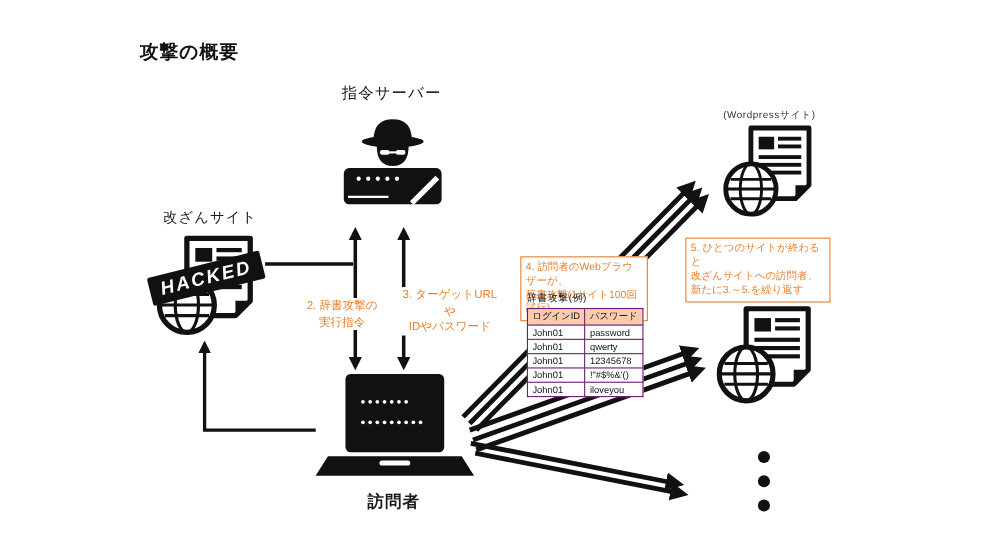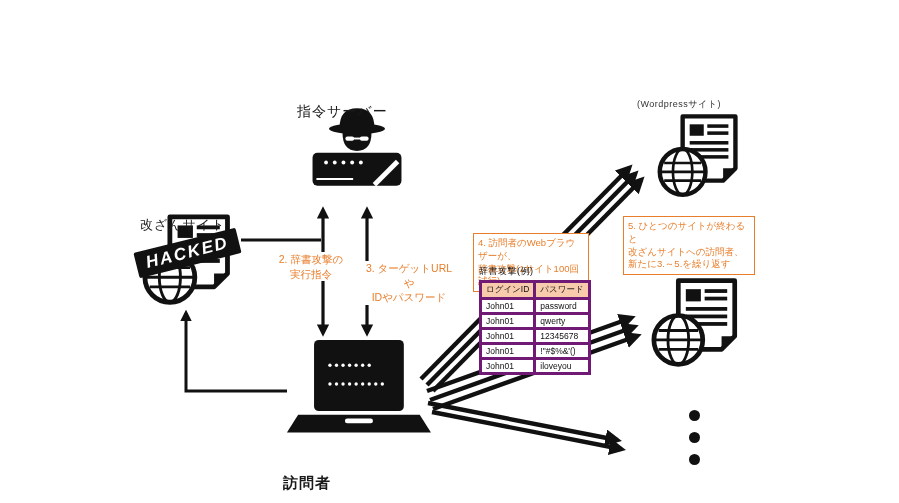--- a/index.html
+++ b/index.html
@@ -4,33 +4,33 @@
 <style>
   * { margin:0; padding:0; box-sizing:border-box; }
   html,body { background:#ffffff; }
   body { font-family:"Liberation Sans","DejaVu Sans",sans-serif; color:#111; }
   .canvas { position:relative; width:899px; height:503px; background:#fff; overflow:hidden; }
   .abs { position:absolute; }
   .z1 { z-index:1; } .z2 { z-index:2; } .z3 { z-index:3; }
 
   .page-title { font-size:17px; font-weight:bold; letter-spacing:1px; }
 
-  .node-label { font-size:14px; letter-spacing:1px; color:#1a1a1a;margin-top:27px; }
-  .node-sublabel { font-size:9px; text-align:left; color:#333; letter-spacing:0.5px; }
+  .node-label { font-size:14px; text-align:center; letter-spacing:1px; color:#1a1a1a; }
+  .node-sublabel { font-size:9px; text-align:center; color:#333; letter-spacing:0.5px; }
 
   .step { color:var(--accent); background:#fff; }
   .step-box { border:1.6px solid var(--accent); background:#fff; }
   .step-line { display:block; }
   .step-center { text-align:center; }
   .step-center .step-line { display:inline-block; background:#fff; padding:0 2px; }
 
   .tbl-caption { font-size:9px; color:#111; margin-bottom:2px; letter-spacing:0.5px; }
   table.dict { border-collapse:collapse; background:#fff; }
   table.dict th, table.dict td {
-    border:3px solid #701a75; font-size:8.5px; padding:1px 4px; height:13px;
+    border:1px solid #701a75; font-size:8.5px; padding:1px 4px; height:13px;
     font-weight:normal; text-align:left; white-space:nowrap;
   }
   table.dict th { background:var(--table_header_bg); }
   table.dict th:first-child, table.dict td:first-child { width:45px; }
   table.dict th:last-child,  table.dict td:last-child  { width:50px; }
 
   .stamp {
     position:absolute; left:-6px; top:28px;
     transform:rotate(-14deg);
     background:#111; color:#fff;
@@ -71,20 +71,21 @@
 
       <line x1="427" y1="391" x2="631" y2="318" stroke-width="4.4" marker-end="url(#ah)"></line>
       <line x1="430" y1="400" x2="634" y2="327" stroke-width="4.4" marker-end="url(#ah)"></line>
       <line x1="433" y1="409" x2="637" y2="336" stroke-width="4.4" marker-end="url(#ah)"></line>
 
       <line x1="428" y1="403" x2="617" y2="440" stroke-width="4.4" marker-end="url(#ah)"></line>
       <line x1="432" y1="412" x2="621" y2="449" stroke-width="4.4" marker-end="url(#ah)"></line>
     </g>
   </svg>
 
+  <div class="abs z3 page-title" style="left:127px; top:36px;">攻撃の概要</div>
 
   <div class="abs z3 node-label" style="left:297px; top:76px; width:118px;">指令サーバー</div>
 
   <div class="abs z2" style="left:299px; top:104px; width:116px; height:88px;">
     <svg viewBox="0 0 120 90" width="116" height="88">
       <path d="M42,24 Q42,4 60,4 Q78,4 78,24 Z" fill="#111"></path>
       <ellipse cx="60" cy="25" rx="29" ry="5.5" fill="#111"></ellipse>
       <path d="M45,29 Q45,48 60,48 Q75,48 75,29 Z" fill="#111"></path>
       <rect x="48" y="33" width="9" height="4.5" rx="2" fill="#fff"></rect>
       <rect x="63" y="33" width="9" height="4.5" rx="2" fill="#fff"></rect>
@@ -185,21 +186,21 @@
         <circle cx="99" cy="47" r="1.8" fill="#fff"></circle>
       <circle cx="106" cy="47" r="1.8" fill="#fff"></circle>
       <path d="M16,80 L146,80 L158,99 L4,99 Z" fill="#111"></path>
       <rect x="66" y="84" width="30" height="5" rx="2.5" fill="#fff"></rect>
     </svg>
   </div>
 
   <div class="abs z3 node-label" style="left:283px; top:447px; width:150px; font-size:15px; font-weight:600;">訪問者</div>
 
 
-  <div class="abs z3 step step-center" style="left:274px; top:252px; width:74px; font-size:10.5px; line-height:1.4;text-decoration:underline;">
+  <div class="abs z3 step step-center" style="left:274px; top:271px; width:74px; font-size:10.5px; line-height:1.4;text-decoration:underline;">
     <span class="step-line">2. 辞書攻撃の</span>
     <span class="step-line">実行指令</span>
   </div>
 
   <div class="abs z3 step step-center" style="left:362px; top:261px; width:94px; font-size:10.5px; line-height:1.4;">
     <span class="step-line">3. ターゲットURLや</span>
     <span class="step-line">IDやパスワード</span>
   </div>
 
   <div class="abs z3 step step-box" style="left:473px; top:233px; width:116px; font-size:9.5px; line-height:1.35; padding:3px 4px;">

